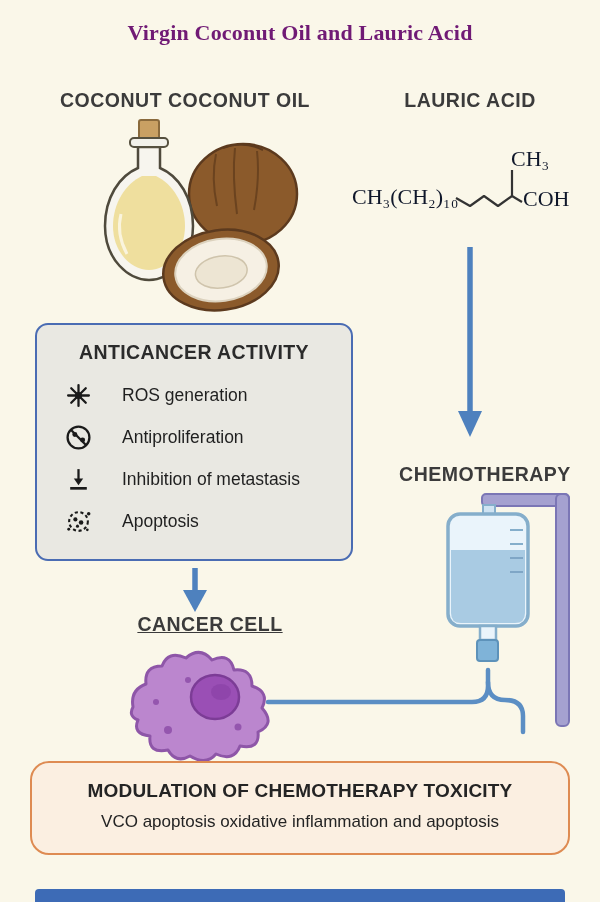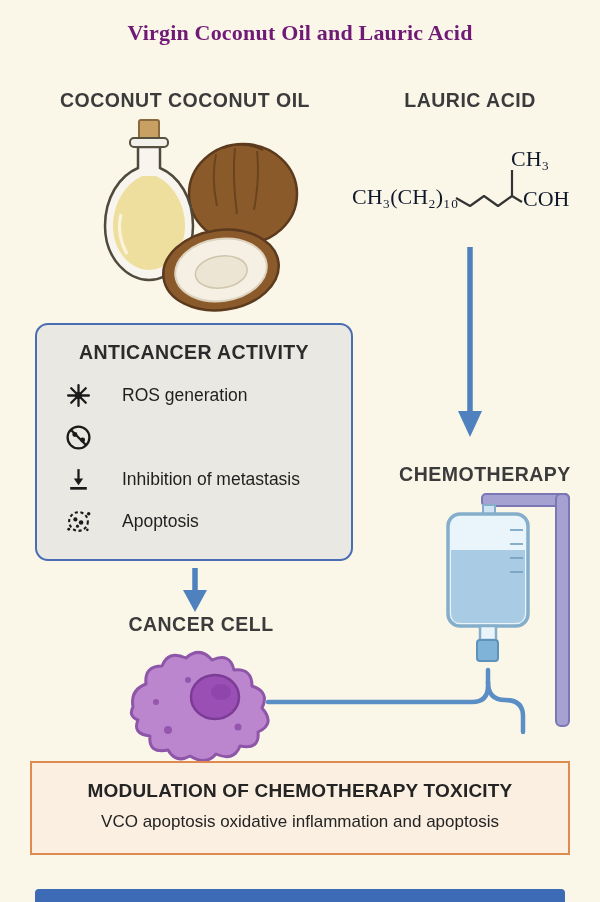--- a/index.html
+++ b/index.html
@@ -9,40 +9,40 @@
 
   .title { position:absolute; top:20px; left:0; width:100%; text-align:center;
            font-family:"Liberation Serif", serif; font-size:22px; font-weight:700;
            color:#701a75; letter-spacing:0.2px; }
 
   .heading { position:absolute; font-weight:700; font-size:19.5px; color:#3B3B3B;
              text-align:center; letter-spacing:0.5px; }
   .vco-heading   { top:89px;  left:35px;  width:300px; }
   .la-heading    { top:89px;  left:365px; width:210px; }
   .chemo-heading { top:463px; left:380px; width:210px; }
-  .cell-heading  { top:613px; left:96px;  width:210px; }
+  .cell-heading  { top:613px; left:105px;  width:210px;text-decoration:underline; }
 
   .art { position:absolute; }
 
   .formula-part { position:absolute; font-size:22px; color:#0f172a; font-weight:400;font-family:Liberation Serif, serif; }
   .f-chain  { top:184px; left:352px; }
   .f-methyl { top:146px; left:511px; }
   .f-acid   { top:186px; left:523px; }
 
   .anticancer-box { position:absolute; top:323px; left:35px; width:318px; height:238px;
                     background:#E9E8E2; border:2px solid #4A6CB3; border-radius:13px;
                     padding:16px 0 0 0; }
   .box-title { text-align:center; font-weight:700; font-size:19.5px; color:#2B2B2B;
                letter-spacing:0.4px; margin-bottom:10px; }
   .box-item { display:flex; align-items:center; gap:30px; margin:0 0 0 28px; height:42px; }
   .box-item .item-icon { width:27px; height:27px; flex:0 0 27px; }
   .box-item .item-label { font-size:17.5px; color:#1F1F1F; }
 
   .bottom-box { position:absolute; top:761px; left:30px; width:540px; height:94px;
-                background:#FBEFE1; border:2.5px solid #DE8B52; border-radius:0;
+                background:#FBEFE1; border:2.5px solid #DE8B52; border-radius:19px;
                 text-align:center; padding-top:17px; }
   .bottom-box .b-title { font-weight:700; font-size:19px; color:#242424; letter-spacing:0.2px; }
   .bottom-box .b-sub   { font-size:17px; color:#242424; margin-top:10px; }
 
   .footer-bar { position:absolute; bottom:0; left:35px; width:530px; height:13px;
                 background:#3D6BB6; border-radius:4px 4px 0 0; }
 </style>
 </head>
 <body>
 
@@ -137,20 +137,21 @@
       <span class="item-label">ROS generation</span>
     </div>
 
     <div class="box-item">
       <svg class="item-icon" viewBox="0 0 26 26">
         <circle cx="13" cy="13" r="10.5" fill="none" stroke="#1A1A1A" stroke-width="2.2"></circle>
         <circle cx="9.5" cy="10" r="2.4" fill="#1A1A1A"></circle>
         <circle cx="17" cy="15.5" r="2.4" fill="#1A1A1A"></circle>
         <line x1="5.6" y1="5.6" x2="20.4" y2="20.4" stroke="#1A1A1A" stroke-width="2.2"></line>
       </svg>
+      <span class="item-label">Antiproliferation</span>
     </div>
 
     <div class="box-item">
       <svg class="item-icon" viewBox="0 0 26 26">
         <line x1="13" y1="3" x2="13" y2="13.5" stroke="#1A1A1A" stroke-width="2.2"></line>
         <polygon points="8.5,12 17.5,12 13,18.5" fill="#1A1A1A"></polygon>
         <line x1="5" y1="21.5" x2="21" y2="21.5" stroke="#1A1A1A" stroke-width="2.6"></line>
       </svg>
       <span class="item-label">Inhibition of metastasis</span>
     </div>

